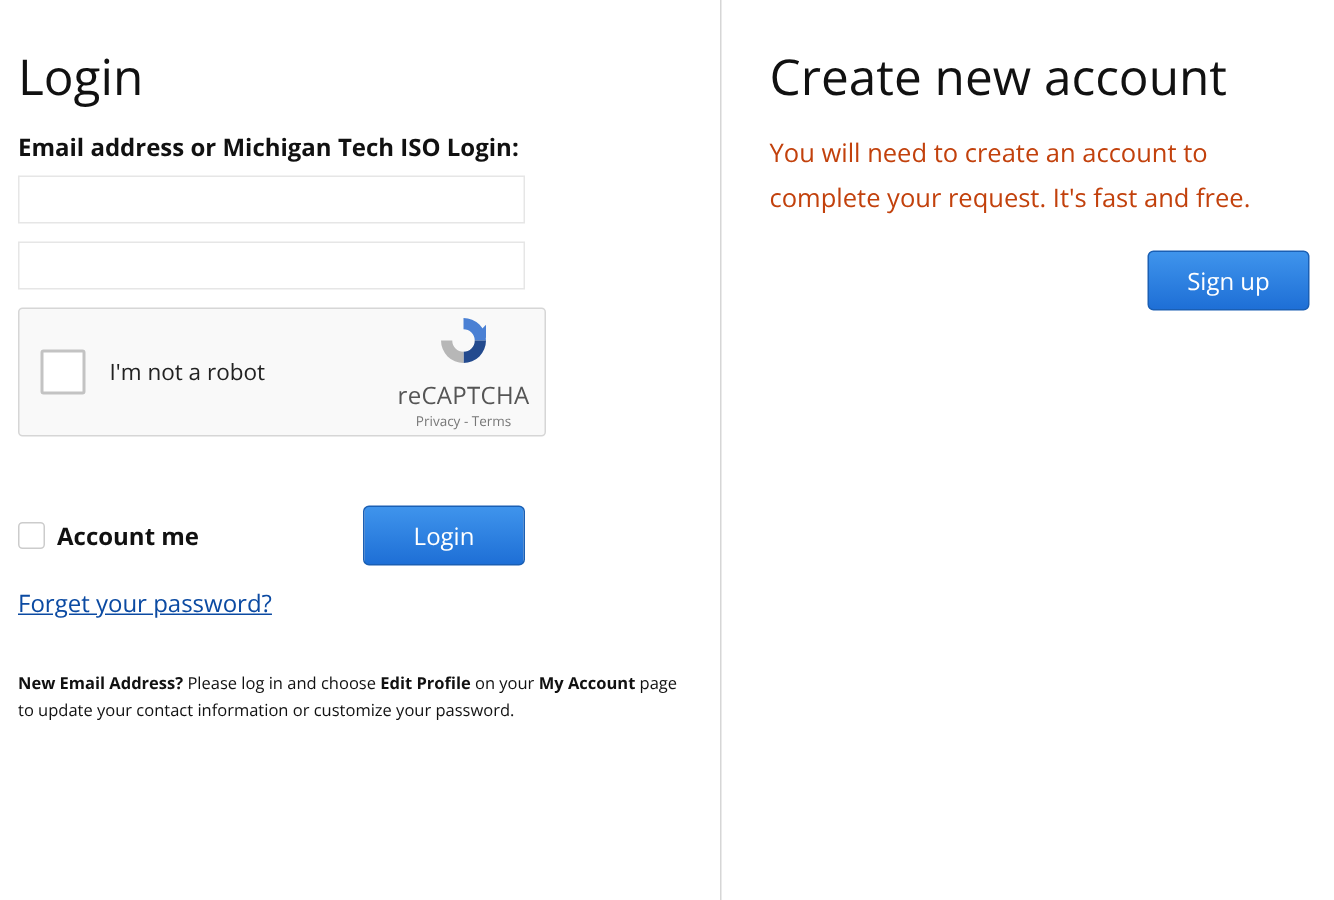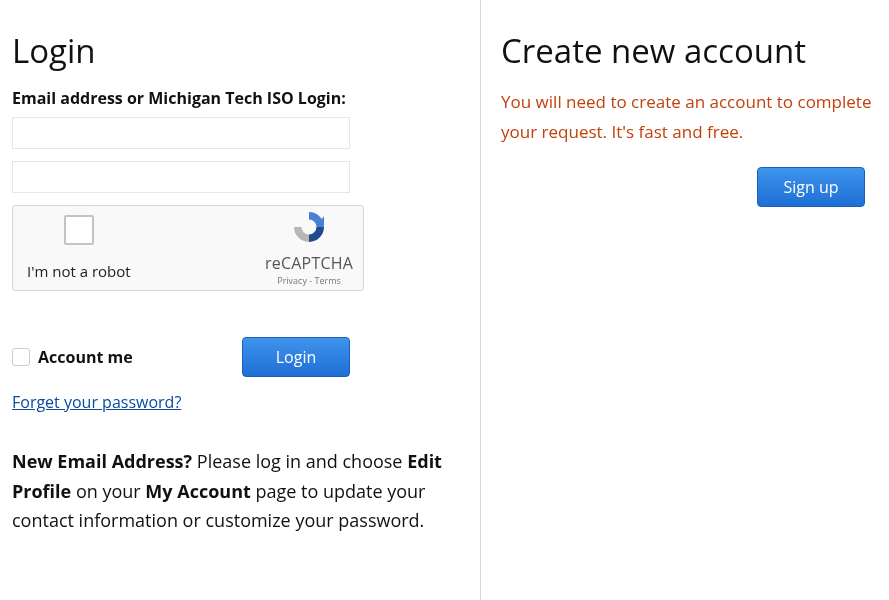--- a/index.html
+++ b/index.html
@@ -19,21 +19,21 @@
   .col {
     padding: 28px 16px 24px 16px;
   }
   .col-left {
     width: 54%;
     padding-left: 12px;
   }
   .col-right {
     width: 46%;
     border-left: 1px solid #d6d6d6;
-    padding-left: 20px;
+    padding-left: 32px;
   }
   h1 {
     font-weight: 400;
     font-size: 33px;
     margin: 0 0 14px 0;
     color: #111;
   }
   .label {
     font-weight: 700;
     font-size: 16px;
@@ -59,21 +59,20 @@
     border-radius: 3px;
     display: flex;
     align-items: center;
     padding: 0 10px 0 14px;
     justify-content: space-between;
   }
   .rc-left {
     display: flex;
     align-items: center;
     gap: 16px;
-    flex-direction: column;
   }
   .rc-check {
     width: 30px;
     height: 30px;
     background: #fff;
     border: 2px solid #c3c3c3;
     border-radius: 2px;
   }
   .rc-text {
     font-size: 15px;
@@ -128,21 +127,21 @@
   }
   .forgot {
     display: inline-block;
     margin-top: 14px;
     color: #0b4aa2;
     text-decoration: underline;
     font-size: 16px;
   }
   .help-text {
     margin-top: 34px;
-    font-size: 18px;
+    font-size: 11px;
     line-height: 1.65;
     max-width: 440px;
   }
   .help-text .b { font-weight: 700; }
   
   .signup-desc {
     font-size: 17px;
     line-height: 1.75;
     margin: 4px 0 20px 0;
     max-width: 380px;

